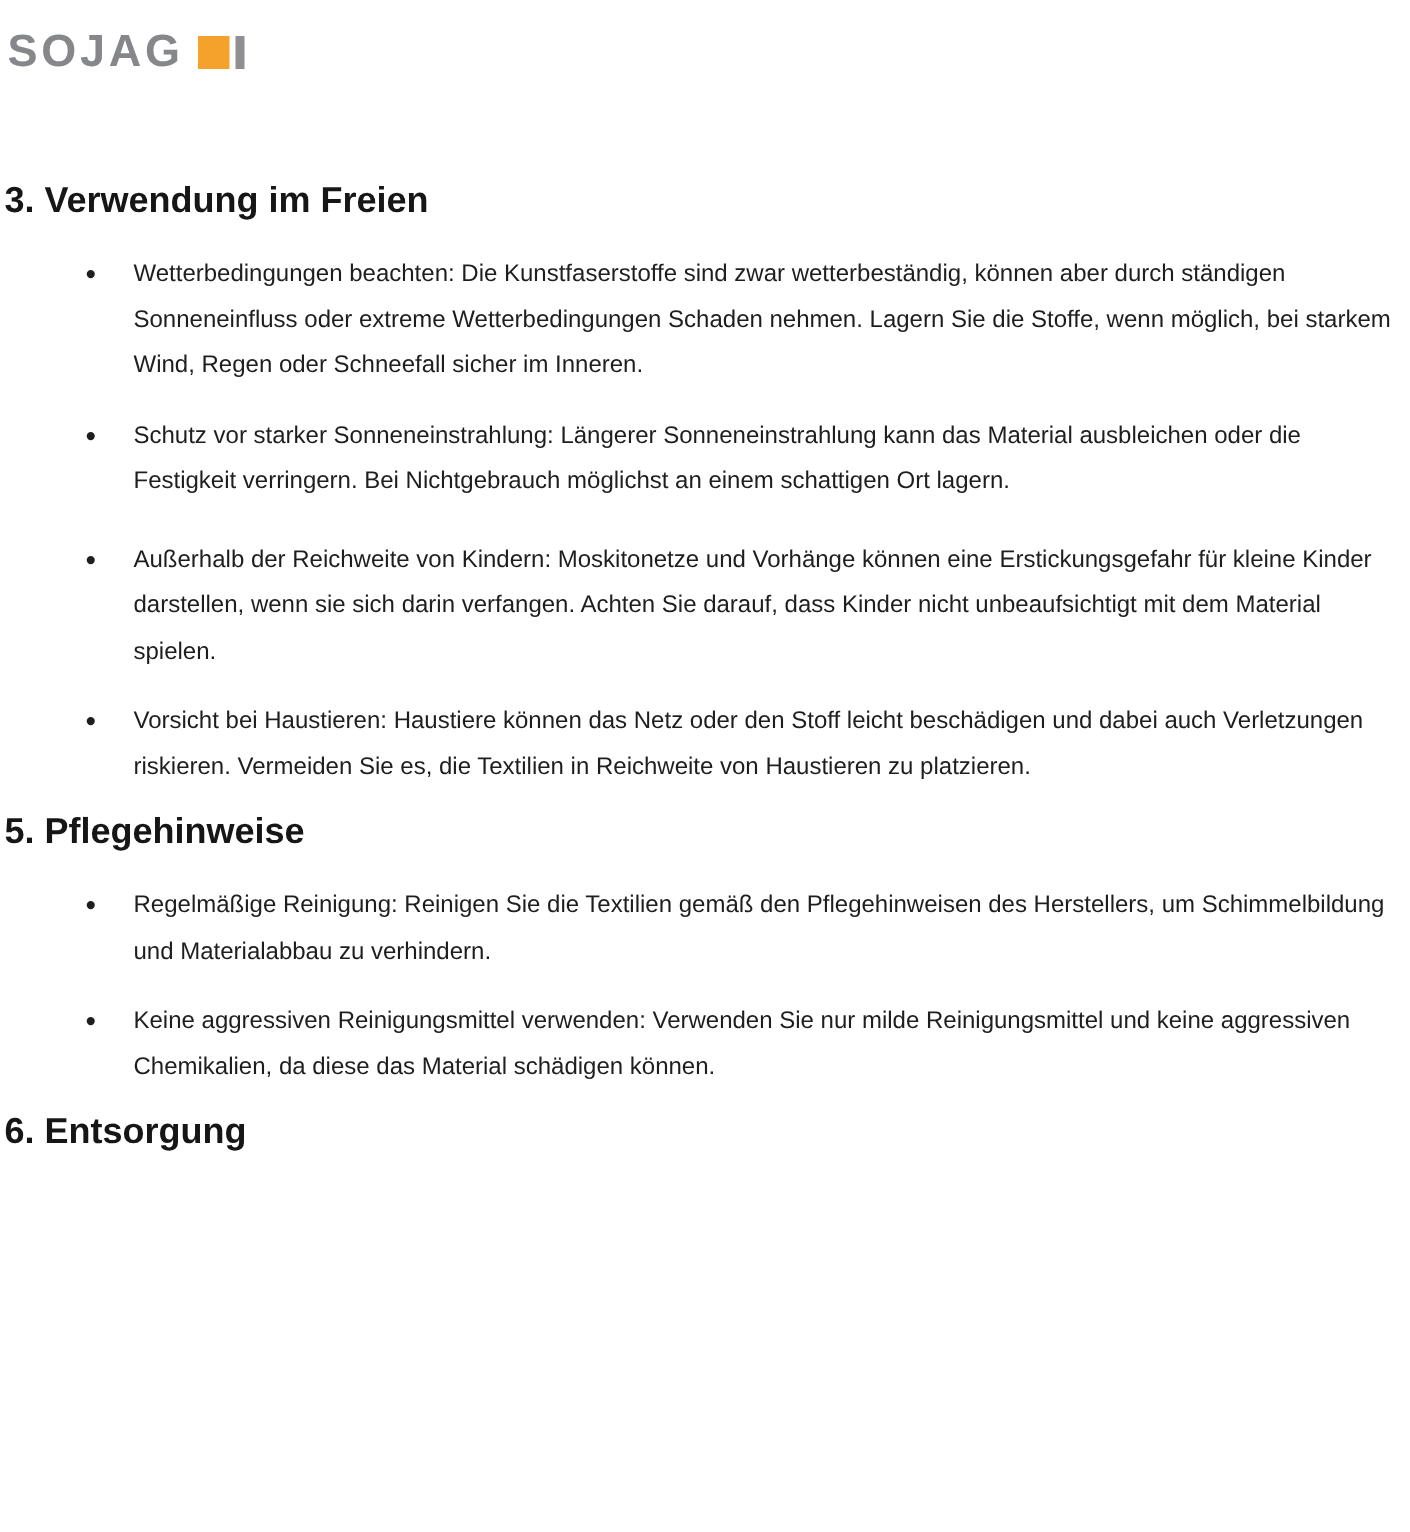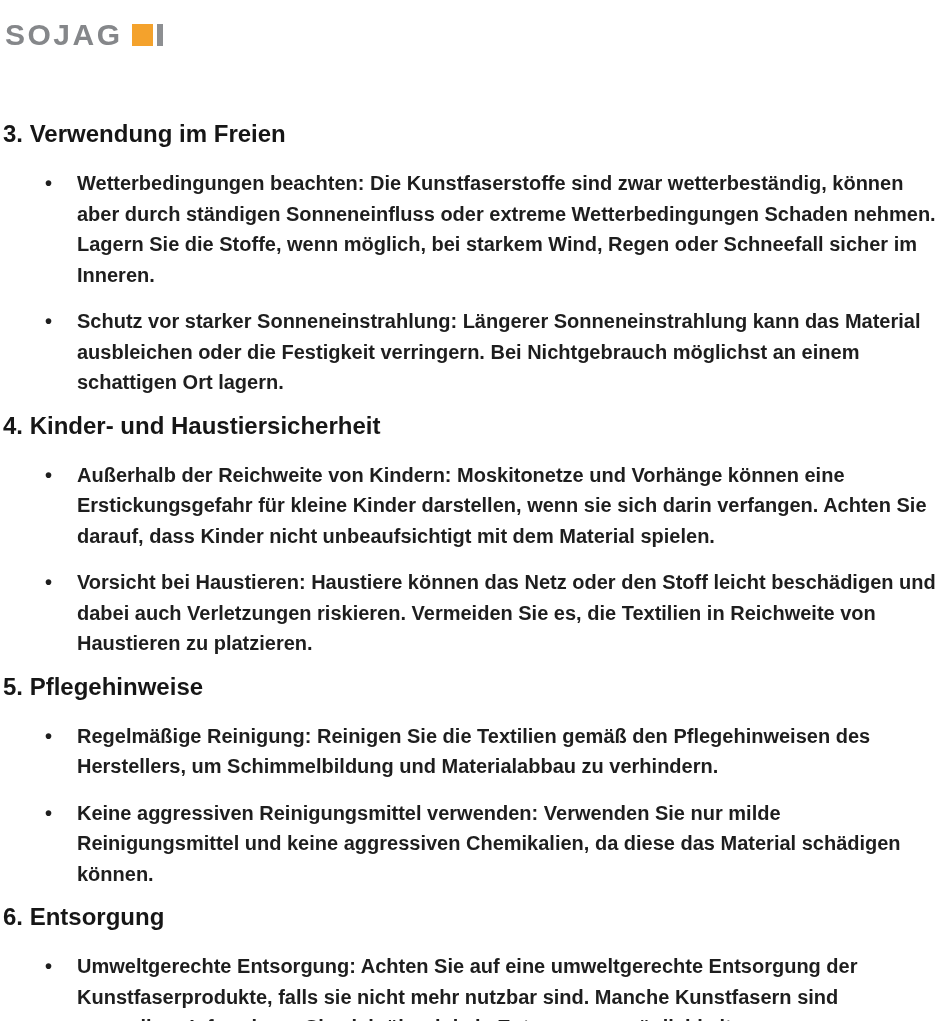--- a/index.html
+++ b/index.html
@@ -54,25 +54,24 @@
     color: #161616;
     margin: 6px 0 0 0;
   }
   .bullets {
     list-style: none;
     margin: 22px 0 0 0;
     padding: 0 0 0 74px;
   }
   .bullets li {
     position: relative;
-    font-size: 20px;
+    font-size: 16px;
     line-height: 30.5px;
-    margin: 0 0 16px 0;
+    margin: 0 0 16px 12px;
     color: #1e1e1e;
-    font-weight: bold;
   }
   .bullets li::before {
     content: "\2022";
     position: absolute;
     left: -32px;
     top: 0;
     font-size: 20px;
     color: #1e1e1e;
   }
 </style>
@@ -89,35 +88,31 @@
 
   <section>
     <h2 class="sec-heading">3. Verwendung im Freien</h2>
     <ul class="bullets">
       <li>Wetterbedingungen beachten: Die Kunstfaserstoffe sind zwar wetterbeständig, können aber durch ständigen Sonneneinfluss oder extreme Wetterbedingungen Schaden nehmen. Lagern Sie die Stoffe, wenn möglich, bei starkem Wind, Regen oder Schneefall sicher im Inneren.</li>
       <li>Schutz vor starker Sonneneinstrahlung: Längerer Sonneneinstrahlung kann das Material ausbleichen oder die Festigkeit verringern. Bei Nichtgebrauch möglichst an einem schattigen Ort lagern.</li>
     </ul>
   </section>
 
   <section>
-    <h2 class="sec-heading">4. Kinder- und Haustiersicherheit</h2>
     <ul class="bullets">
       <li>Außerhalb der Reichweite von Kindern: Moskitonetze und Vorhänge können eine Erstickungsgefahr für kleine Kinder darstellen, wenn sie sich darin verfangen. Achten Sie darauf, dass Kinder nicht unbeaufsichtigt mit dem Material spielen.</li>
       <li>Vorsicht bei Haustieren: Haustiere können das Netz oder den Stoff leicht beschädigen und dabei auch Verletzungen riskieren. Vermeiden Sie es, die Textilien in Reichweite von Haustieren zu platzieren.</li>
     </ul>
   </section>
 
   <section>
     <h2 class="sec-heading">5. Pflegehinweise</h2>
     <ul class="bullets">
       <li>Regelmäßige Reinigung: Reinigen Sie die Textilien gemäß den Pflegehinweisen des Herstellers, um Schimmelbildung und Materialabbau zu verhindern.</li>
       <li>Keine aggressiven Reinigungsmittel verwenden: Verwenden Sie nur milde Reinigungsmittel und keine aggressiven Chemikalien, da diese das Material schädigen können.</li>
     </ul>
   </section>
 
   <section>
     <h2 class="sec-heading">6. Entsorgung</h2>
-    <ul class="bullets">
-      <li>Umweltgerechte Entsorgung: Achten Sie auf eine umweltgerechte Entsorgung der Kunstfaserprodukte, falls sie nicht mehr nutzbar sind. Manche Kunstfasern sind recycelbar; Informieren Sie sich über lokale Entsorgungsmöglichkeiten.</li>
-    </ul>
   </section>
 
 </main>
 
 </body></html>

